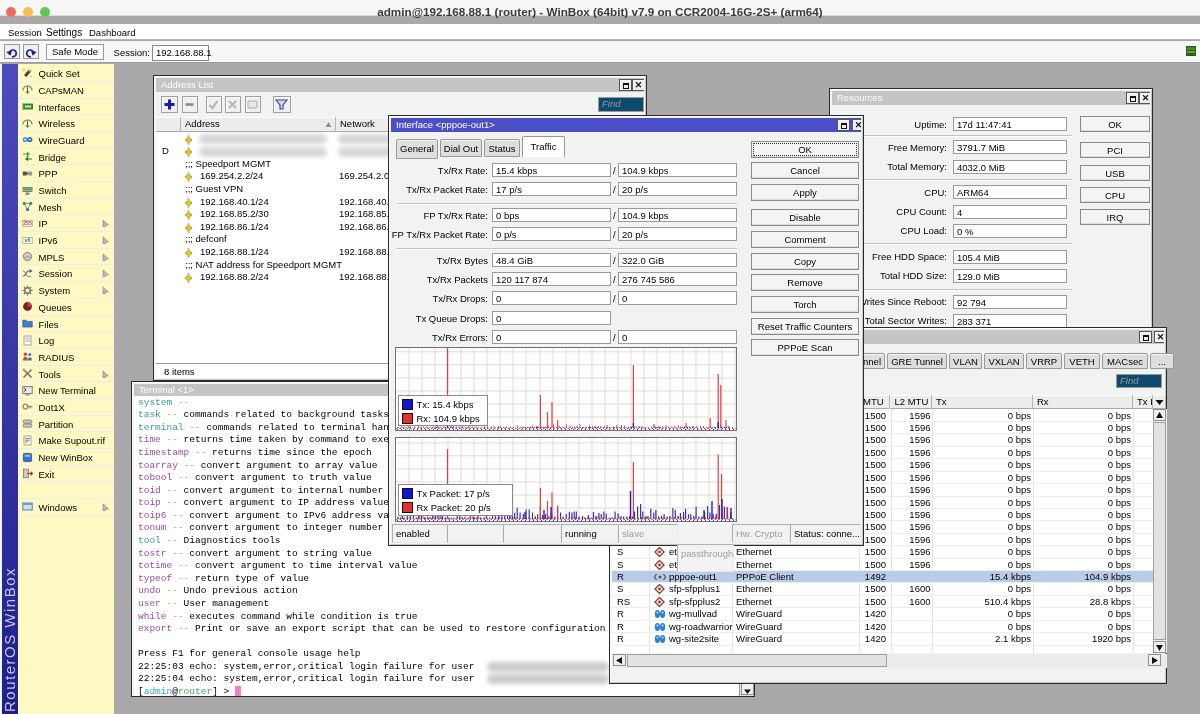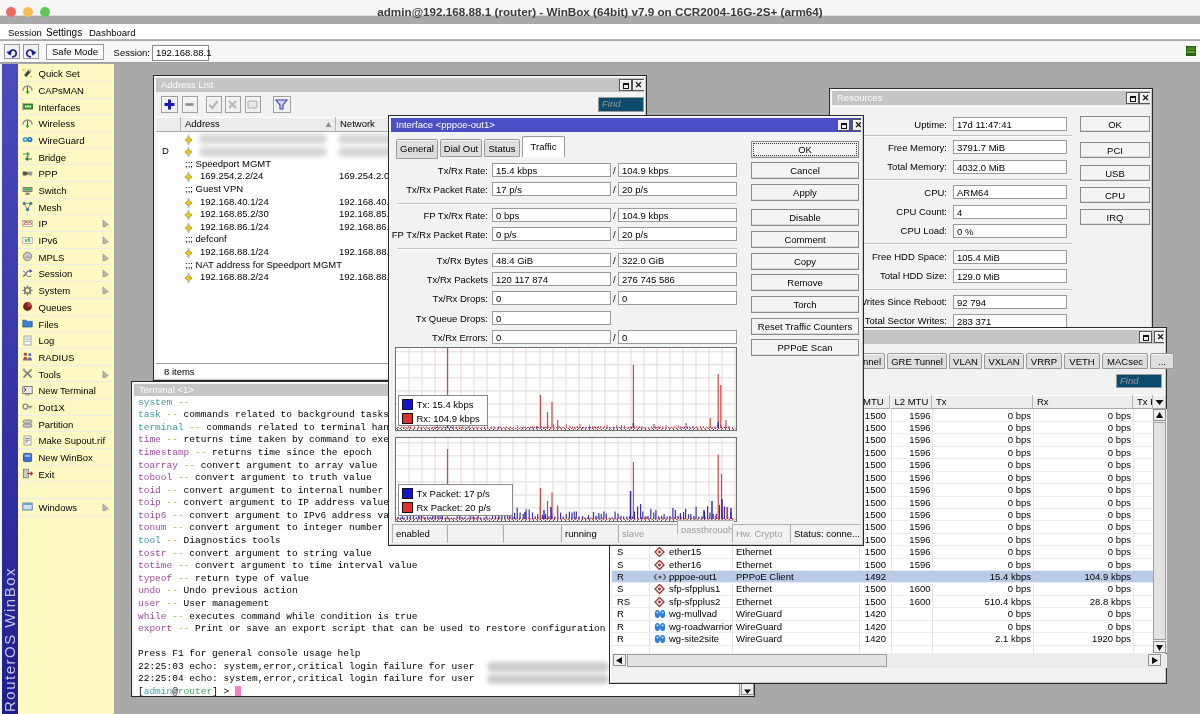--- a/index.html
+++ b/index.html
@@ -781,21 +781,21 @@
       <div class="ab" style="left:3px;top:3px;width:11px;height:11px;background:#1515d0;border:1px solid #111"></div>
       <span class="ab" style="left:17px;top:3px">Tx Packet:  17 p/s</span>
       <div class="ab" style="left:3px;top:17px;width:11px;height:11px;background:#e03030;border:1px solid #111"></div>
       <span class="ab" style="left:17px;top:17px">Rx Packet:  20 p/s</span>
     </div>
     <div class="cell" style="left:3px;top:408px;width:55px;height:19px;color:#000;line-height:17px">enabled</div>
     <div class="cell" style="left:58px;top:408px;width:56px;height:19px;color:#000;line-height:17px"></div>
     <div class="cell" style="left:114px;top:408px;width:58px;height:19px;color:#000;line-height:17px"></div>
     <div class="cell" style="left:172px;top:408px;width:57px;height:19px;color:#000;line-height:17px">running</div>
     <div class="cell" style="left:229px;top:408px;width:60px;height:19px;color:#9c9c9c;line-height:17px">slave</div>
-    <div class="cell" style="left:288px;top:404px;width:57px;height:14px;color:#9c9c9c;line-height:17px">passthrough</div>
+    <div class="cell" style="left:288px;top:428px;width:57px;height:28px;color:#9c9c9c;line-height:17px">passthrough</div>
     <div class="cell" style="left:343px;top:408px;width:58px;height:19px;color:#9c9c9c;line-height:17px">Hw. Crypto</div>
     <div class="cell" style="left:401px;top:408px;width:71px;height:19px;color:#000;line-height:17px">Status: conne...</div>
     <div class="btn" style="left:362px;top:25px;width:108px;height:17px;line-height:16px;outline:1px dotted #333;outline-offset:-3px;">OK</div>
     <div class="btn" style="left:362px;top:46px;width:108px;height:17px;line-height:16px;">Cancel</div>
     <div class="btn" style="left:362px;top:68px;width:108px;height:17px;line-height:16px;">Apply</div>
     <div class="btn" style="left:362px;top:93px;width:108px;height:17px;line-height:16px;">Disable</div>
     <div class="btn" style="left:362px;top:115px;width:108px;height:17px;line-height:16px;">Comment</div>
     <div class="btn" style="left:362px;top:137px;width:108px;height:17px;line-height:16px;">Copy</div>
     <div class="btn" style="left:362px;top:158px;width:108px;height:17px;line-height:16px;">Remove</div>
     <div class="btn" style="left:362px;top:180px;width:108px;height:17px;line-height:16px;">Torch</div>

